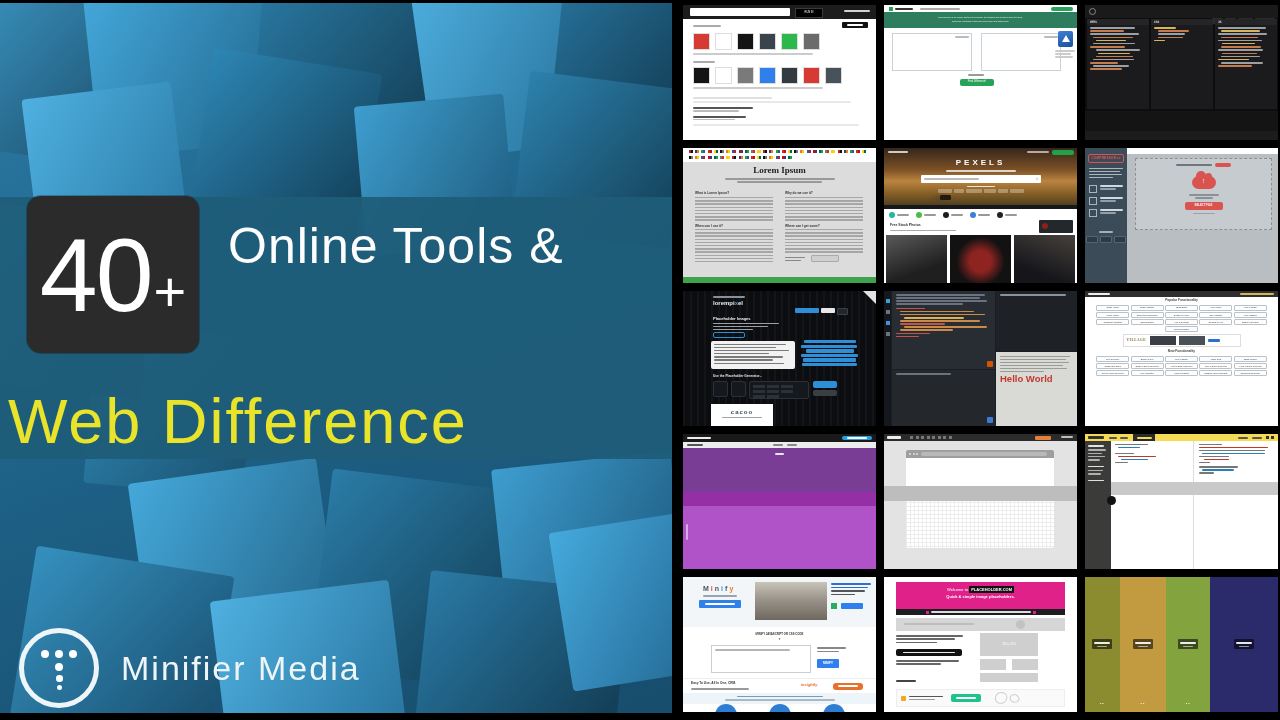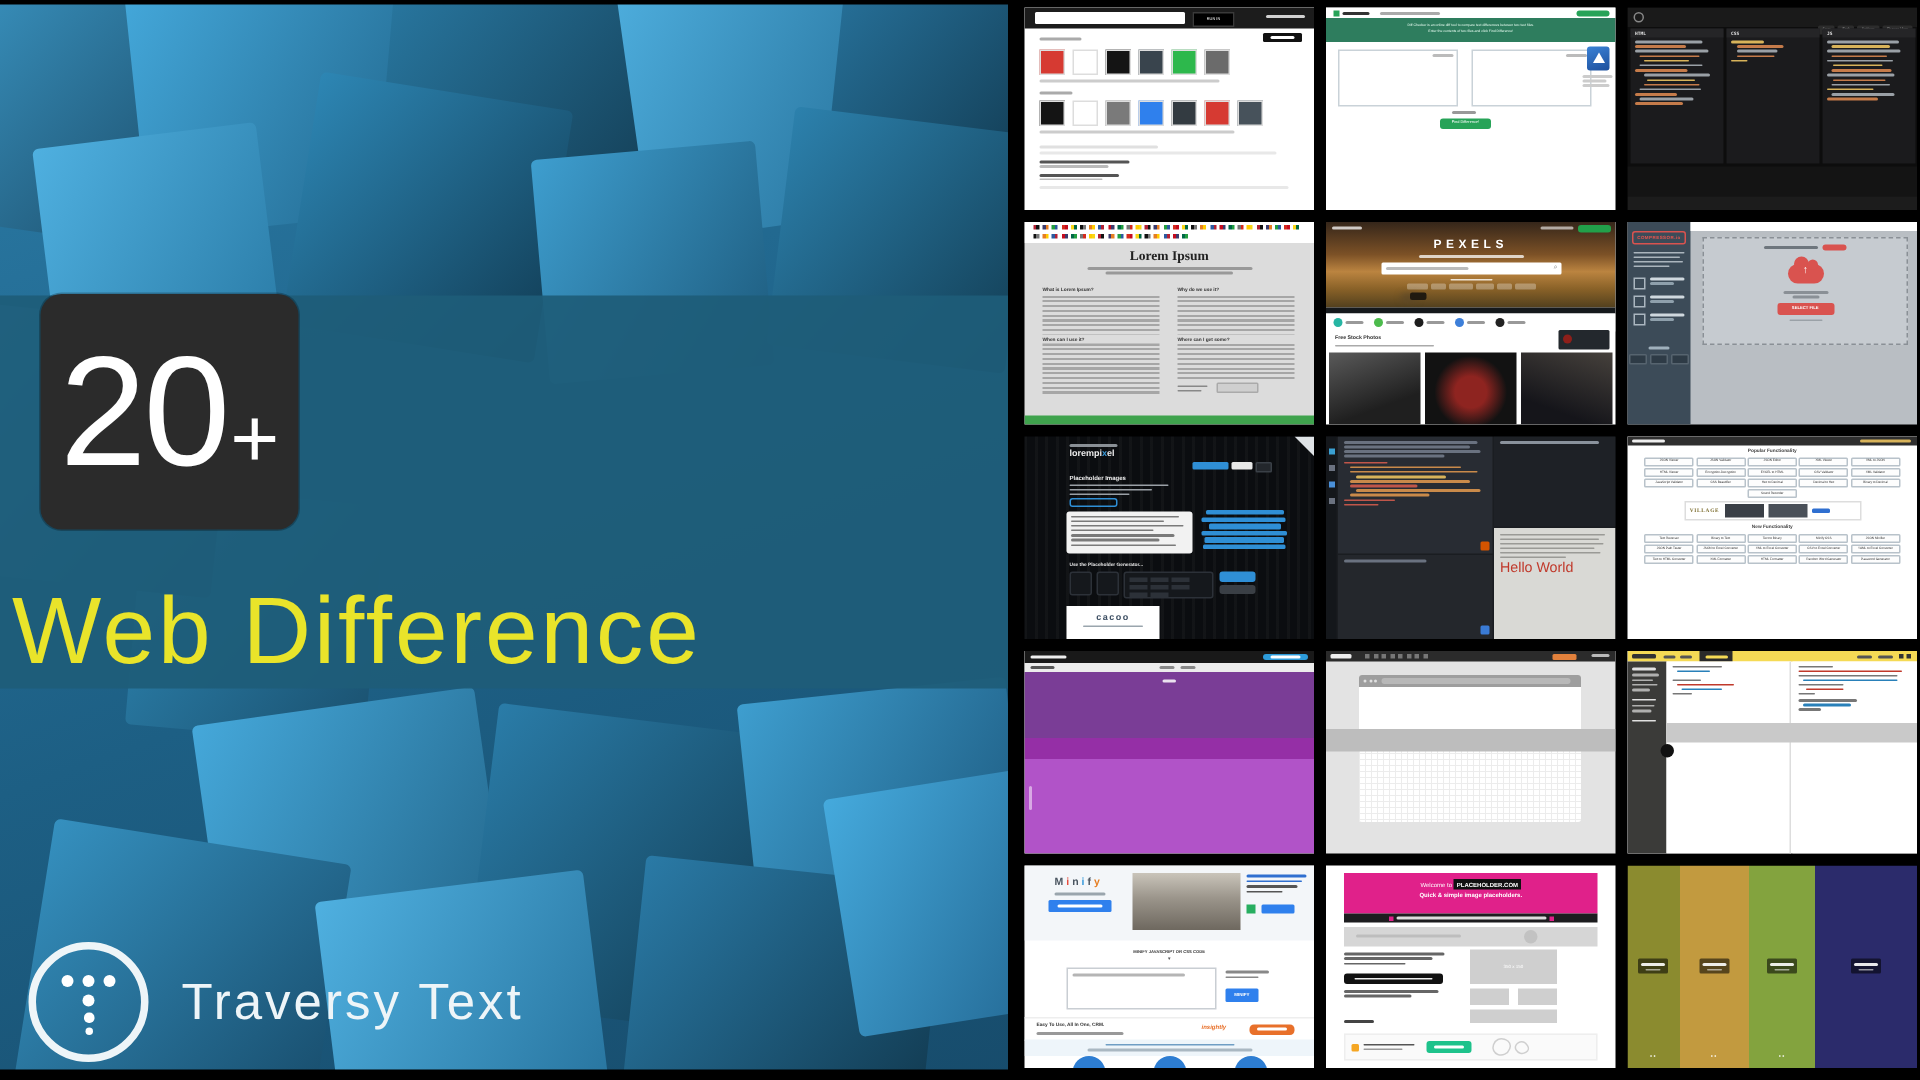--- a/index.html
+++ b/index.html
@@ -77,36 +77,37 @@
         <div style="left: 140px; top: 470px; width: 190px; height: 190px; transform: rotate(-8deg); background: linear-gradient(125deg, rgb(69, 168, 218) 0%, rgb(34, 100, 136) 100%);"></div>
         <div style="left: 320px; top: 480px; width: 200px; height: 200px; transform: rotate(7deg); background: linear-gradient(125deg, rgb(42, 124, 168) 0%, rgb(17, 58, 80) 100%);"></div>
         <div style="left: 500px; top: 460px; width: 180px; height: 180px; transform: rotate(-6deg); background: linear-gradient(125deg, rgb(62, 158, 207) 0%, rgb(25, 82, 118) 100%);"></div>
         <div style="left: 20px; top: 560px; width: 200px; height: 200px; transform: rotate(9deg); background: linear-gradient(125deg, rgb(53, 144, 191) 0%, rgb(22, 72, 102) 100%);"></div>
         <div style="left: 220px; top: 590px; width: 180px; height: 180px; transform: rotate(-7deg); background: linear-gradient(125deg, rgb(79, 176, 224) 0%, rgb(37, 112, 154) 100%);"></div>
         <div style="left: 420px; top: 580px; width: 200px; height: 200px; transform: rotate(6deg); background: linear-gradient(125deg, rgb(42, 122, 166) 0%, rgb(15, 51, 71) 100%);"></div>
         <div style="left: 560px; top: 520px; width: 160px; height: 160px; transform: rotate(-9deg); background: linear-gradient(125deg, rgb(69, 170, 221) 0%, rgb(31, 96, 138) 100%);"></div>
       </div>
     <div id="band"></div>
     <div id="count-box">
-      <span class="num">20</span>
+      <span class="num">40</span>
         <span class="plus">+</span>
     </div>
     <div id="title">
+      <div>Online Tools &amp;</div>
     </div>
     <div id="subtitle">Web Difference</div>
     <div id="logo-row">
       <div id="logo-circle">
         <i style="left:17px;top:17px;width:8px;height:8px"></i>
         <i style="left:31px;top:17px;width:8px;height:8px"></i>
         <i style="left:45px;top:17px;width:8px;height:8px"></i>
         <i style="left:31px;top:30px;width:8px;height:8px"></i>
         <i style="left:32px;top:42px;width:6.5px;height:6.5px"></i>
         <i style="left:33px;top:52px;width:5px;height:5px"></i>
       </div>
-      <div id="brand-name">Traversy Text</div>
+      <div id="brand-name">Minifier Media</div>
     </div>
   </div>
 
   <div id="grid">
 
     <div class="cell" style="left:11px;top:5px">
       <div class="abs" style="left:0;top:0;width:100%;height:14px;background:#1c1c1c">
         <div class="abs" style="left:7px;top:3px;width:100px;height:8px;background:#fff;border-radius:1px"></div>
         <div class="abs" style="left:112px;top:3px;width:26px;height:8px;background:#000;border:1px solid #3a3a3a;color:#fff;font-size:2.6px;display:flex;align-items:center;justify-content:center">RUN IN</div>
         <div class="abs bar" style="right:6px;top:5px;width:26px;height:2px;background:rgba(255,255,255,.8)"></div>
@@ -511,21 +512,21 @@
       <div class="abs" style="left:103px;top:126px;width:6px;height:6px;background:#3a7bd5;border-radius:1px"></div>
       <div class="abs" style="left:112px;top:61px;width:81px;height:74px;background:#d9d9d5;padding:4px;box-sizing:border-box">
         <div>
             <div style="width: 96%; background: rgb(154, 154, 150); height: 1.4px; margin-bottom: 1.6px; border-radius: 1px;"></div>
             <div style="width: 90%; background: rgb(154, 154, 150); height: 1.4px; margin-bottom: 1.6px; border-radius: 1px;"></div>
             <div style="width: 94%; background: rgb(154, 154, 150); height: 1.4px; margin-bottom: 1.6px; border-radius: 1px;"></div>
             <div style="width: 86%; background: rgb(154, 154, 150); height: 1.4px; margin-bottom: 1.6px; border-radius: 1px;"></div>
             <div style="width: 92%; background: rgb(154, 154, 150); height: 1.4px; margin-bottom: 1.6px; border-radius: 1px;"></div>
             <div style="width: 60%; background: rgb(154, 154, 150); height: 1.4px; margin-bottom: 2px; border-radius: 1px;"></div>
           </div>
-        <div style="font-size:9.5px;color:#c0392b;font-weight:normal;margin-top:2px">Hello World</div>
+        <div style="font-size:9.5px;color:#c0392b;font-weight:bold;margin-top:2px">Hello World</div>
       </div>
     </div>
 
     <div class="cell" style="left:413px;top:291px">
       <div class="abs" style="left:0;top:0;width:100%;height:6px;background:#2f2f2f">
         <div class="abs bar" style="left:3px;top:2px;width:22px;height:2px;background:#eee"></div>
         <div class="abs bar" style="right:4px;top:2px;width:34px;height:2px;background:#d8b35a"></div>
       </div>
       <div style="text-align:center;font-size:3.2px;color:#444;margin-top:8px;font-weight:bold">Popular Functionality</div>
       <div class="cb-wrap" style="margin-top:2px">

